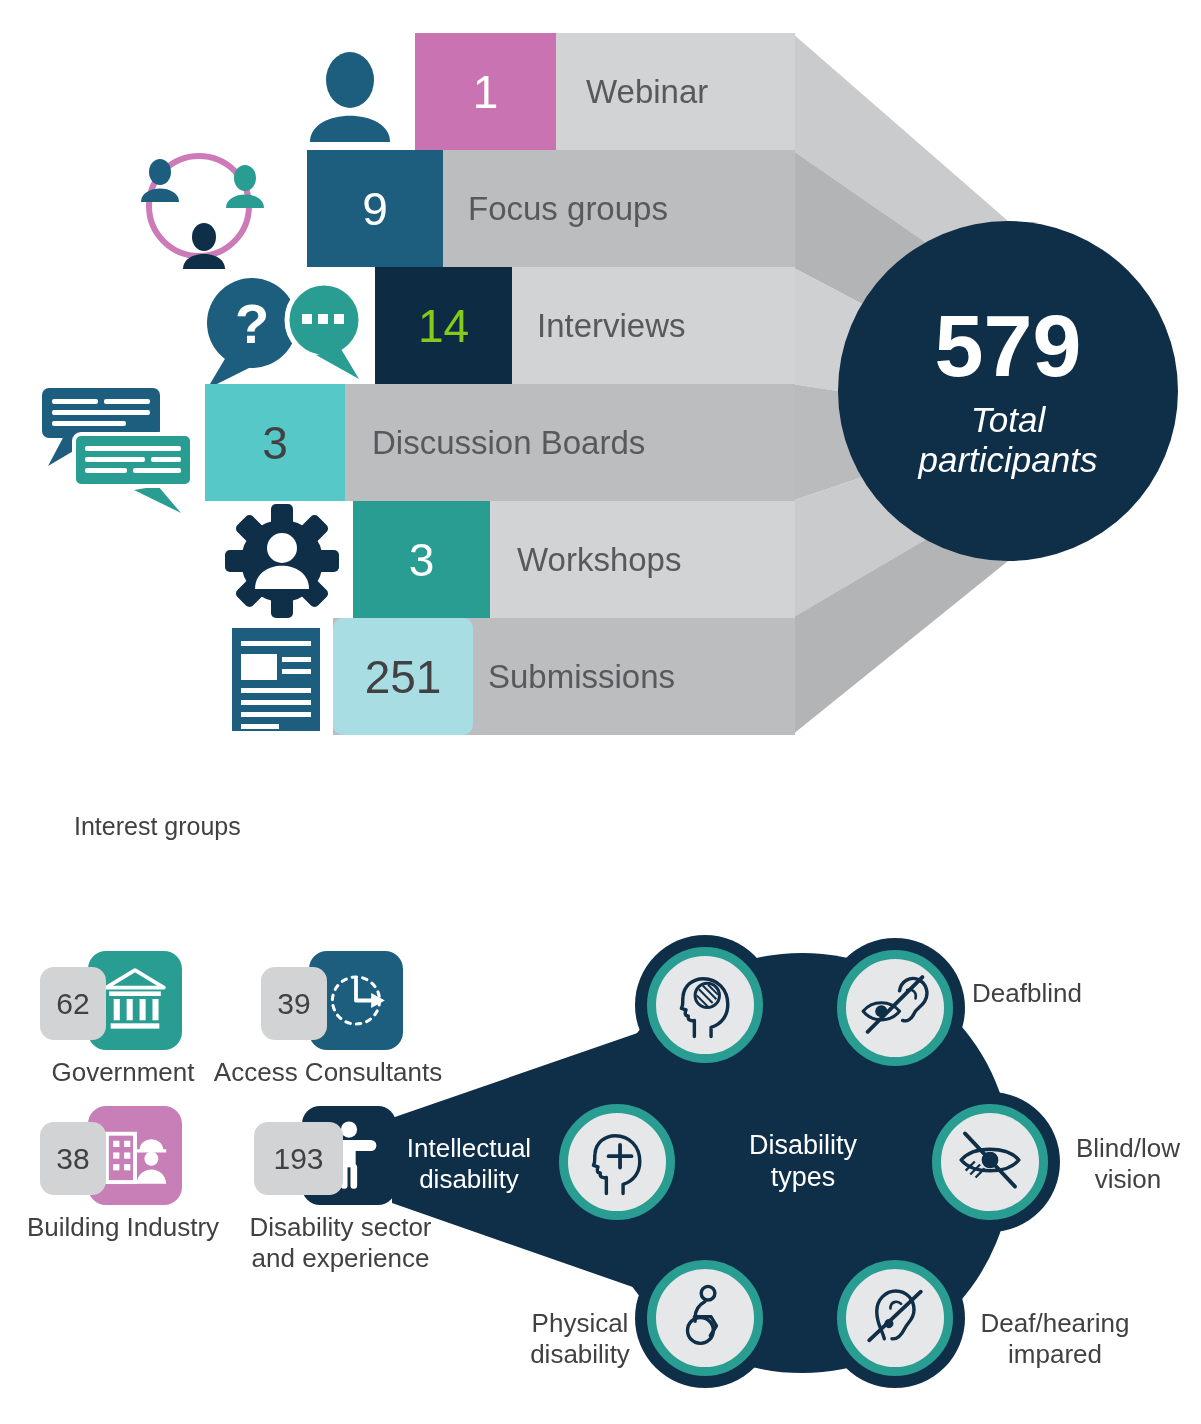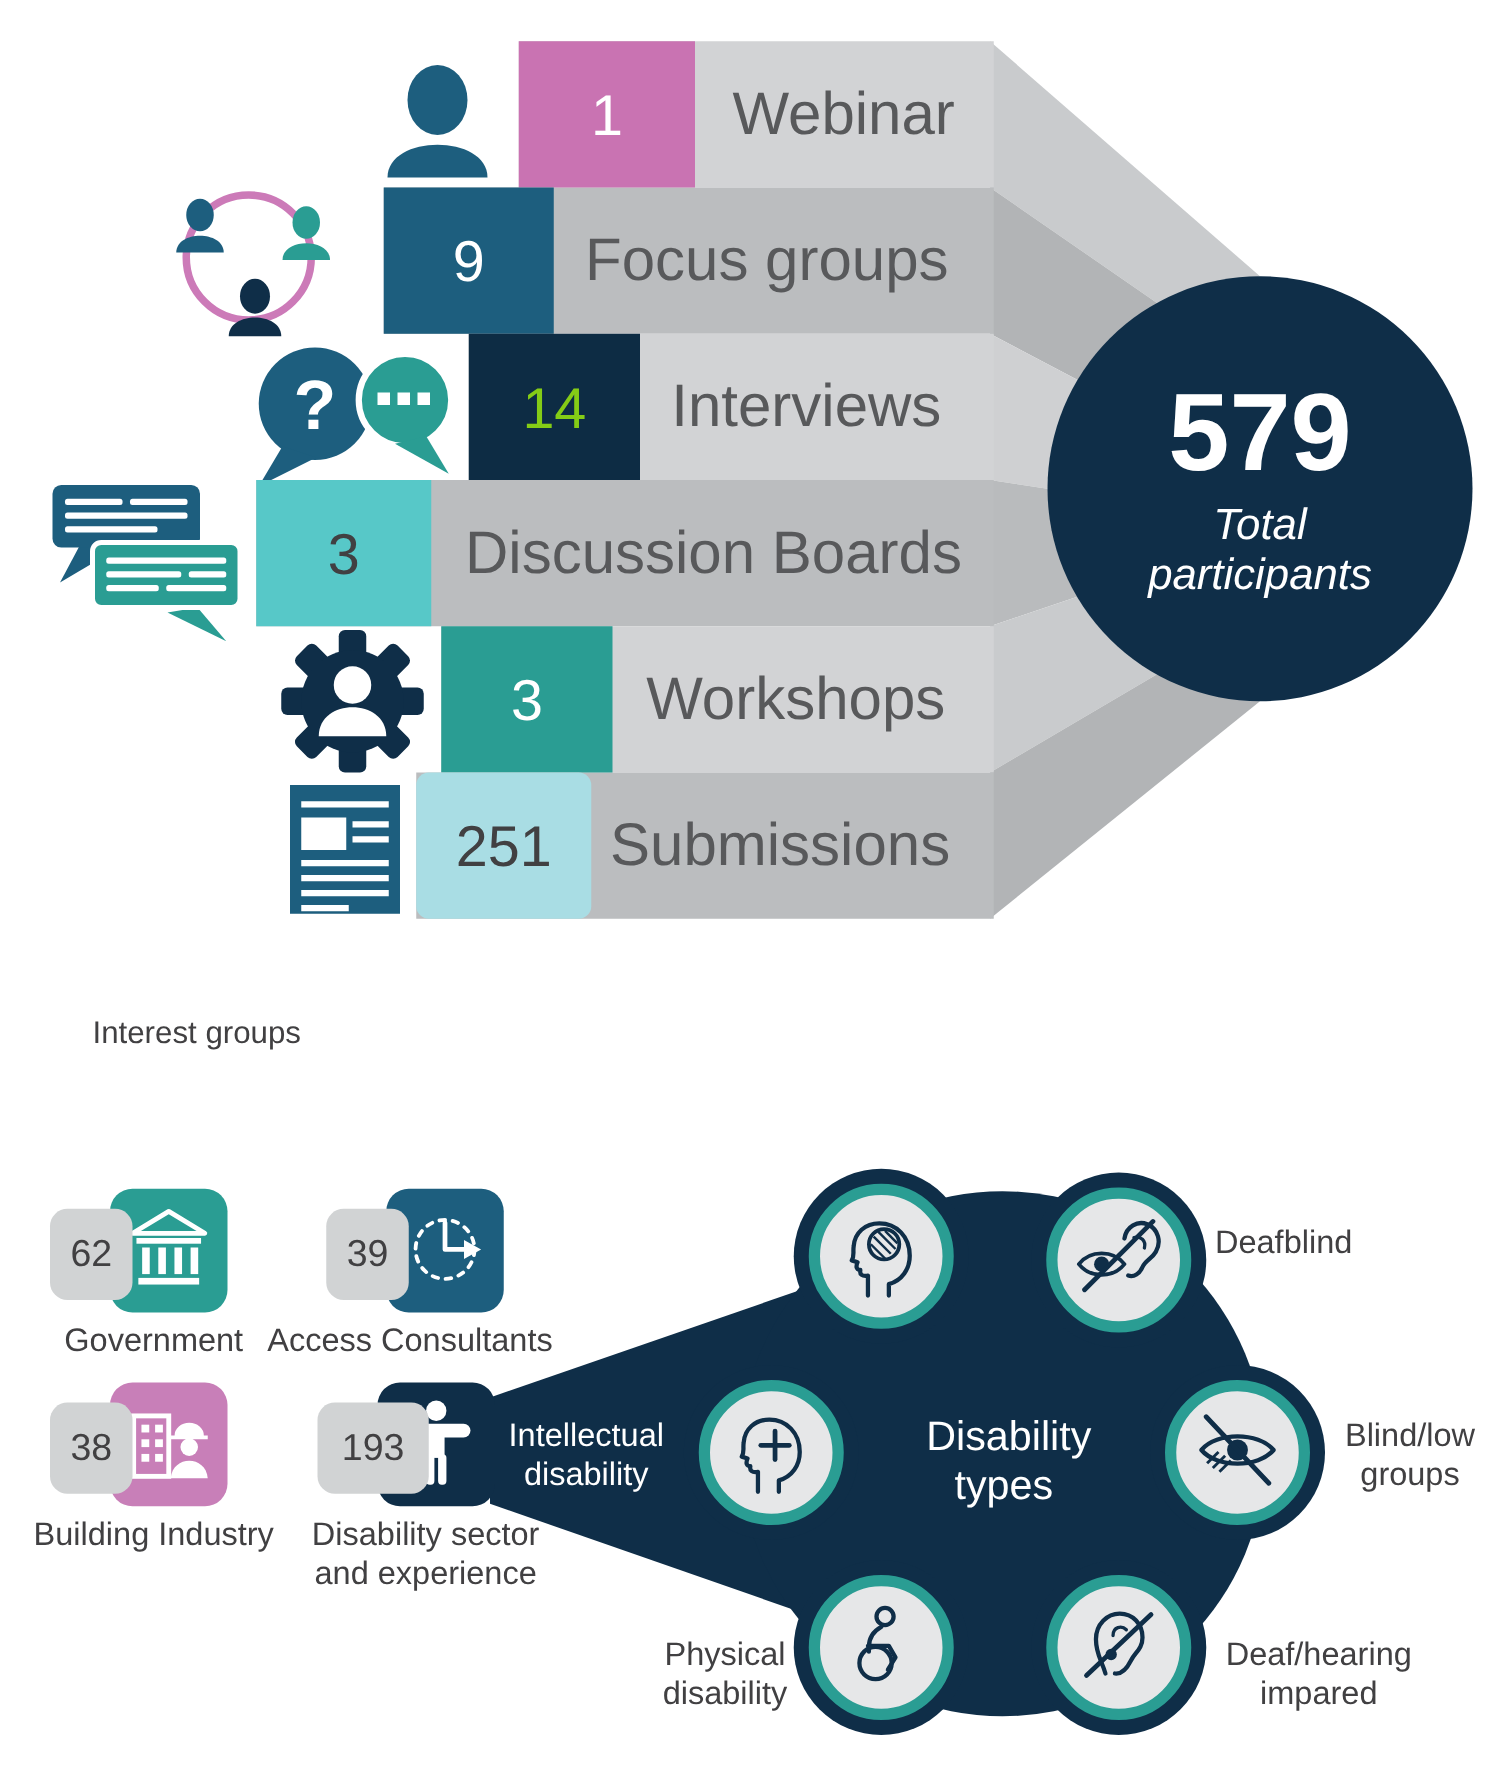--- a/index.html
+++ b/index.html
@@ -7,21 +7,21 @@
     position:relative;width:1201px;height:1424px;background:#ffffff;
     font-family:"Liberation Sans", sans-serif;overflow:hidden;
   }
   .layer{position:absolute;left:0;top:0;}
   .count-box{
     position:absolute;display:flex;align-items:center;justify-content:center;
     font-size:46px;font-weight:500;
   }
   .row-label{
     position:absolute;height:117px;display:flex;align-items:center;
-    font-size:48px;font-weight:500;color:#58595b;white-space:nowrap;
+    font-size:33px;font-weight:500;color:#58595b;white-space:nowrap;
   }
   .total-text{
     position:absolute;left:838px;top:221px;width:340px;height:340px;
     display:flex;flex-direction:column;align-items:center;justify-content:center;
     color:#ffffff;text-align:center;
   }
   .total-value{font-size:88px;font-weight:700;line-height:1;}
   .total-label{font-size:35px;font-weight:500;width:250px;line-height:1.15;margin-top:10px;font-style:italic;}
   .section-title{position:absolute;left:74px;top:812px;font-size:25px;font-weight:500;color:#414042;}
   .icon-tile{
@@ -247,21 +247,21 @@
         <rect x="39" y="64" width="9" height="33" rx="4" fill="#fff"></rect>
         <rect x="52" y="64" width="9" height="33" rx="4" fill="#fff"></rect>
       </svg>
     </span>
   </div>
   <div class="num-badge" style="left:254px;top:1122px;width:89px;">193</div>
   <div class="badge-label" style="left:233px;top:1212px;width:215px;">Disability sector and experience</div>
 
   <div class="dis-label on-dark" style="left:385px;top:1133px;width:168px;">Intellectual disability</div>
 
-  <div class="dis-label on-dark" style="left:741px;top:1130px;width:124px;font-size:33px;">Disability types</div>
+  <div class="dis-label on-dark" style="left:741px;top:1130px;width:124px;font-size:27px;">Disability types</div>
 
   <div class="dis-circle" style="left:647px;top:947px;">
     <span>
       <svg width="76" height="76" viewBox="0 0 100 100">
         <path d="M58,94 V82 C72,78 80,66 80,52 C80,32 66,18 48,18 C33,18 22,28 21,42 C20,48 22,52 19,57 L25,59 C23,64 24,67 28,67 C27,72 30,74 36,73 L36,94" fill="none" stroke="#0f2e48" stroke-width="4.5" stroke-linejoin="round" stroke-linecap="round"></path>
         <circle cx="53" cy="40" r="16" fill="none" stroke="#0f2e48" stroke-width="4"></circle>
         <g stroke="#0f2e48" stroke-width="2.6">
           <line x1="47" y1="27" x2="65" y2="45"></line>
           <line x1="42" y1="32" x2="60" y2="50"></line>
           <line x1="39" y1="40" x2="54" y2="55"></line>
@@ -323,17 +323,17 @@
     <span>
       <svg width="76" height="76" viewBox="0 0 100 100">
         <path d="M58,94 V82 C72,78 80,66 80,52 C80,32 66,18 48,18 C33,18 22,28 21,42 C20,48 22,52 19,57 L25,59 C23,64 24,67 28,67 C27,72 30,74 36,73 L36,94" fill="none" stroke="#0f2e48" stroke-width="4.5" stroke-linejoin="round" stroke-linecap="round"></path>
         <line x1="39" y1="45" x2="69" y2="45" stroke="#0f2e48" stroke-width="5" stroke-linecap="round"></line>
         <line x1="54" y1="30" x2="54" y2="60" stroke="#0f2e48" stroke-width="5" stroke-linecap="round"></line>
       </svg>
     </span>
   </div>
 
   <div class="dis-label" style="left:972px;top:978px;width:160px;text-align:left;">Deafblind</div>
-  <div class="dis-label" style="left:1063px;top:1133px;width:130px;">Blind/low groups</div>
+  <div class="dis-label" style="left:1063px;top:1133px;width:130px;">Blind/low vision</div>
   <div class="dis-label" style="left:505px;top:1308px;width:150px;">Physical disability</div>
   <div class="dis-label" style="left:965px;top:1308px;width:180px;">Deaf/hearing impared</div>
 
 </div>
 
 </body></html>

